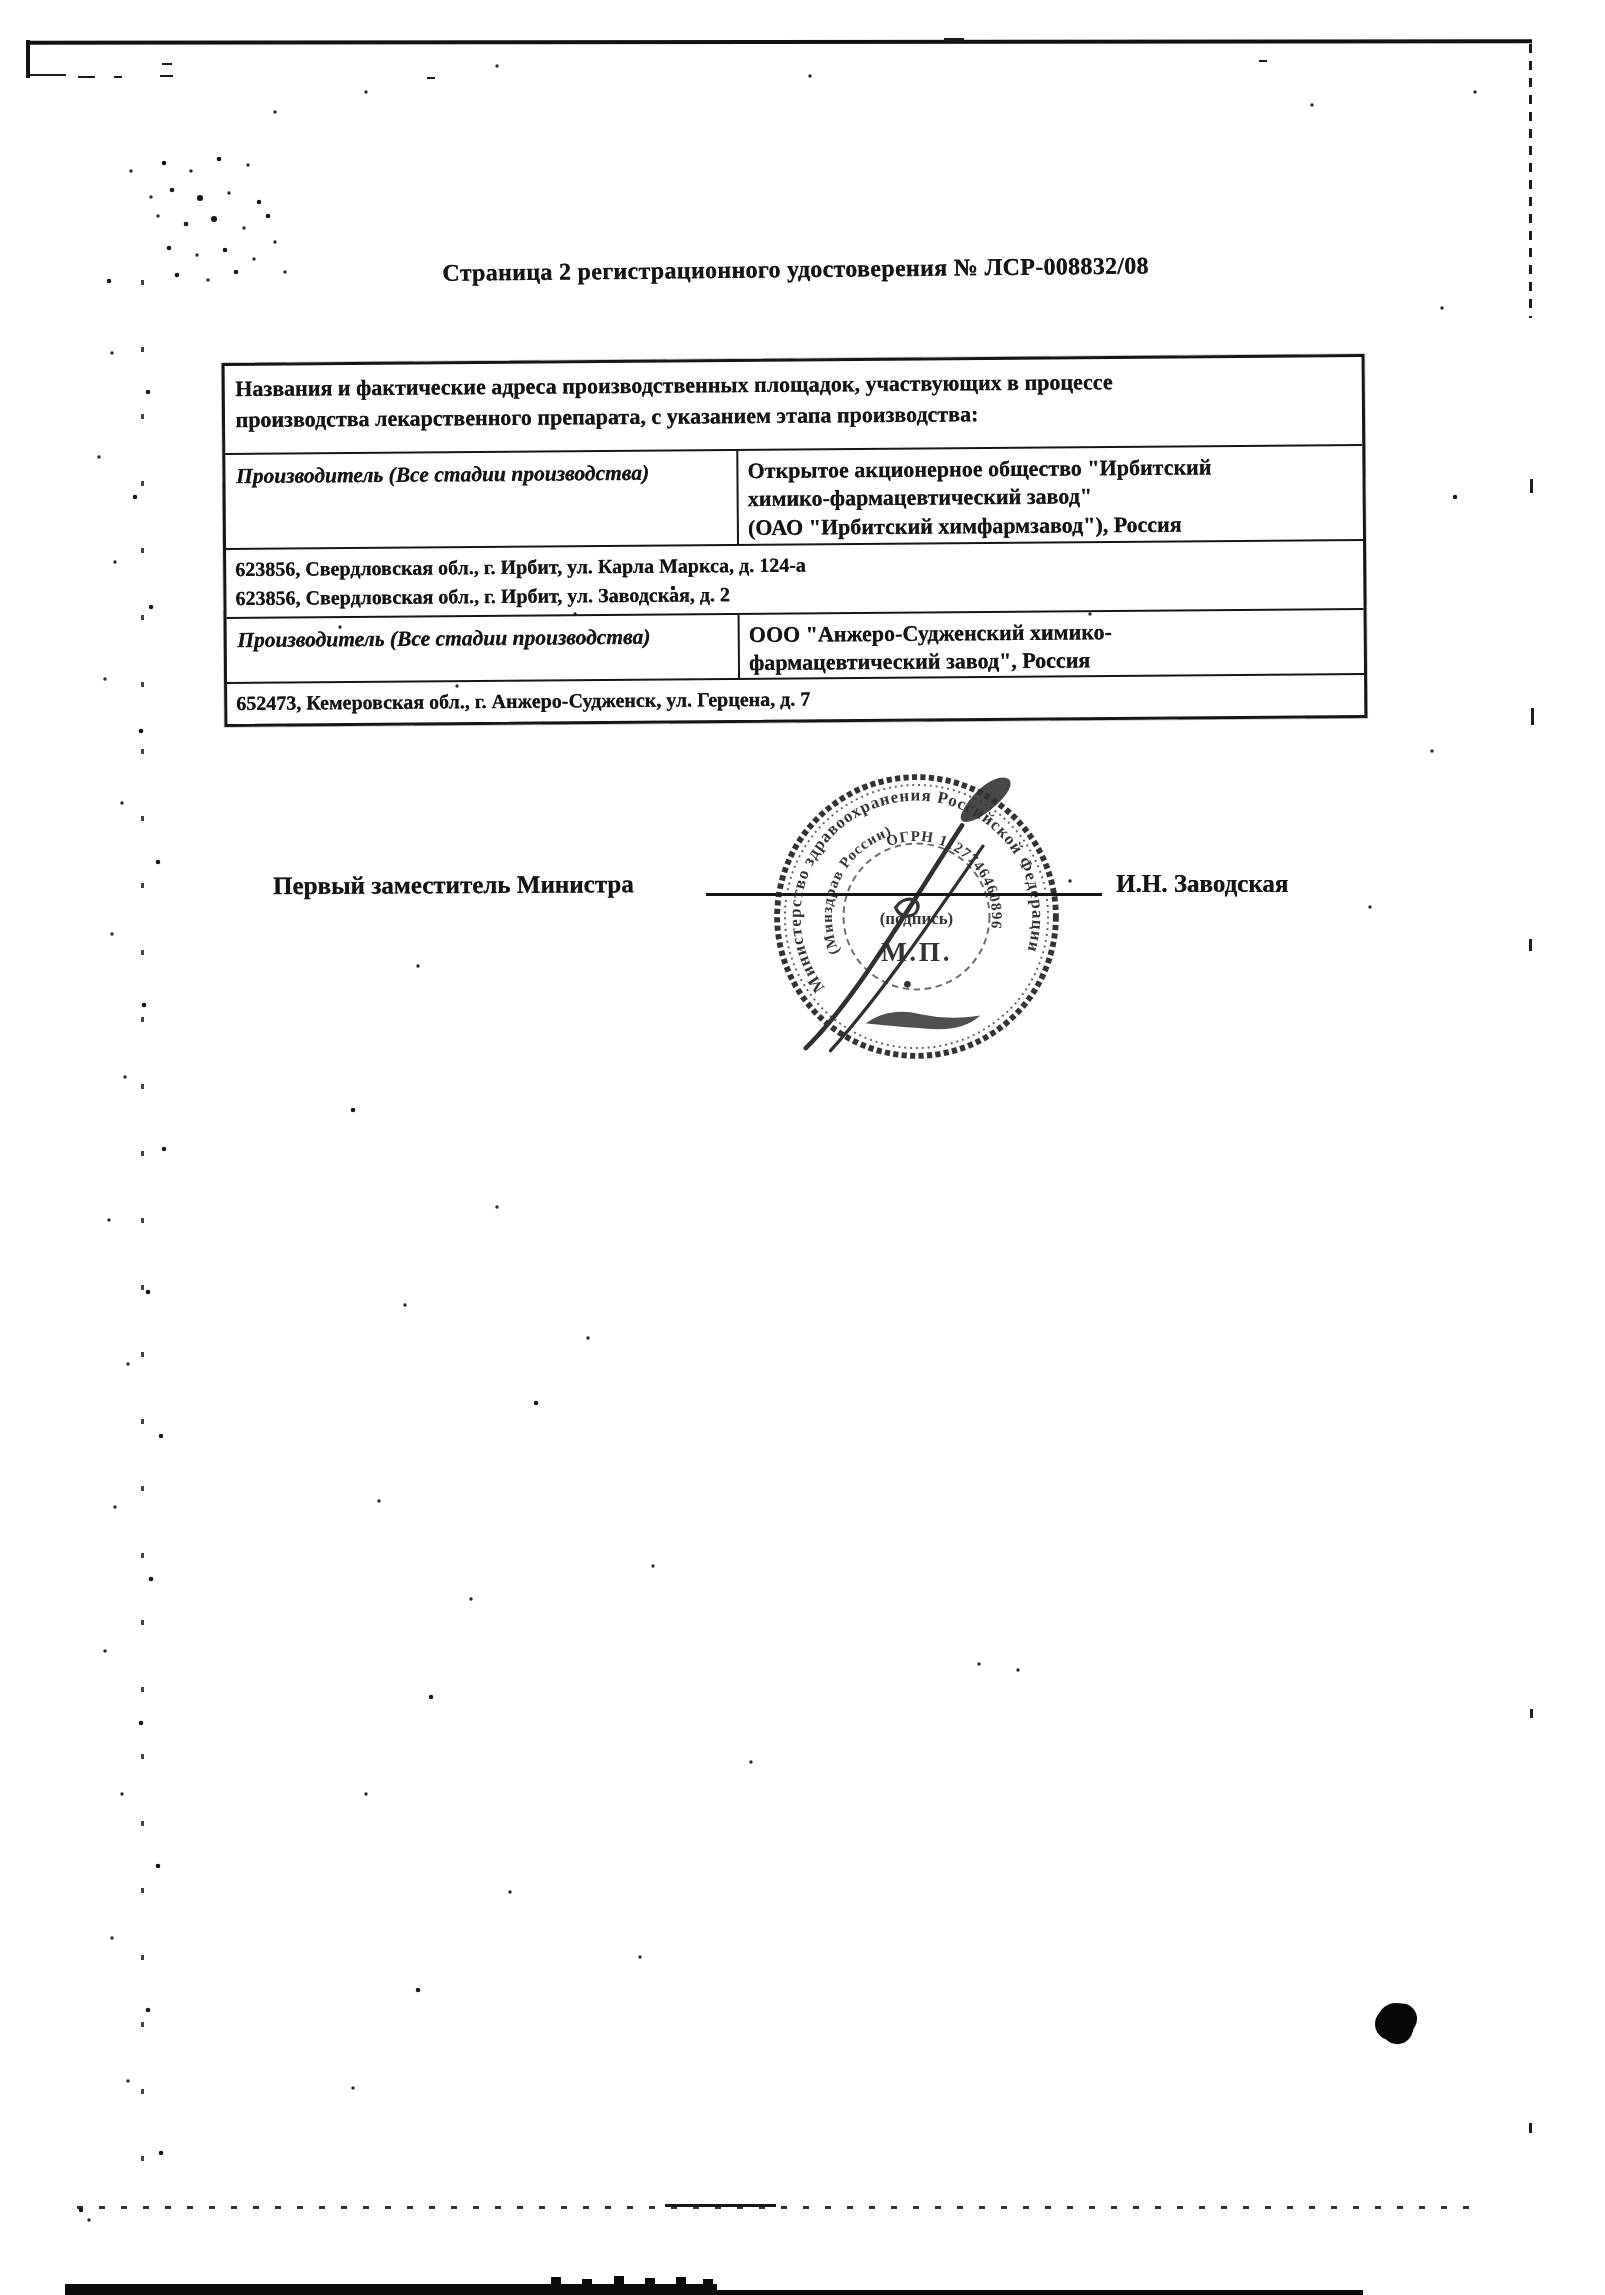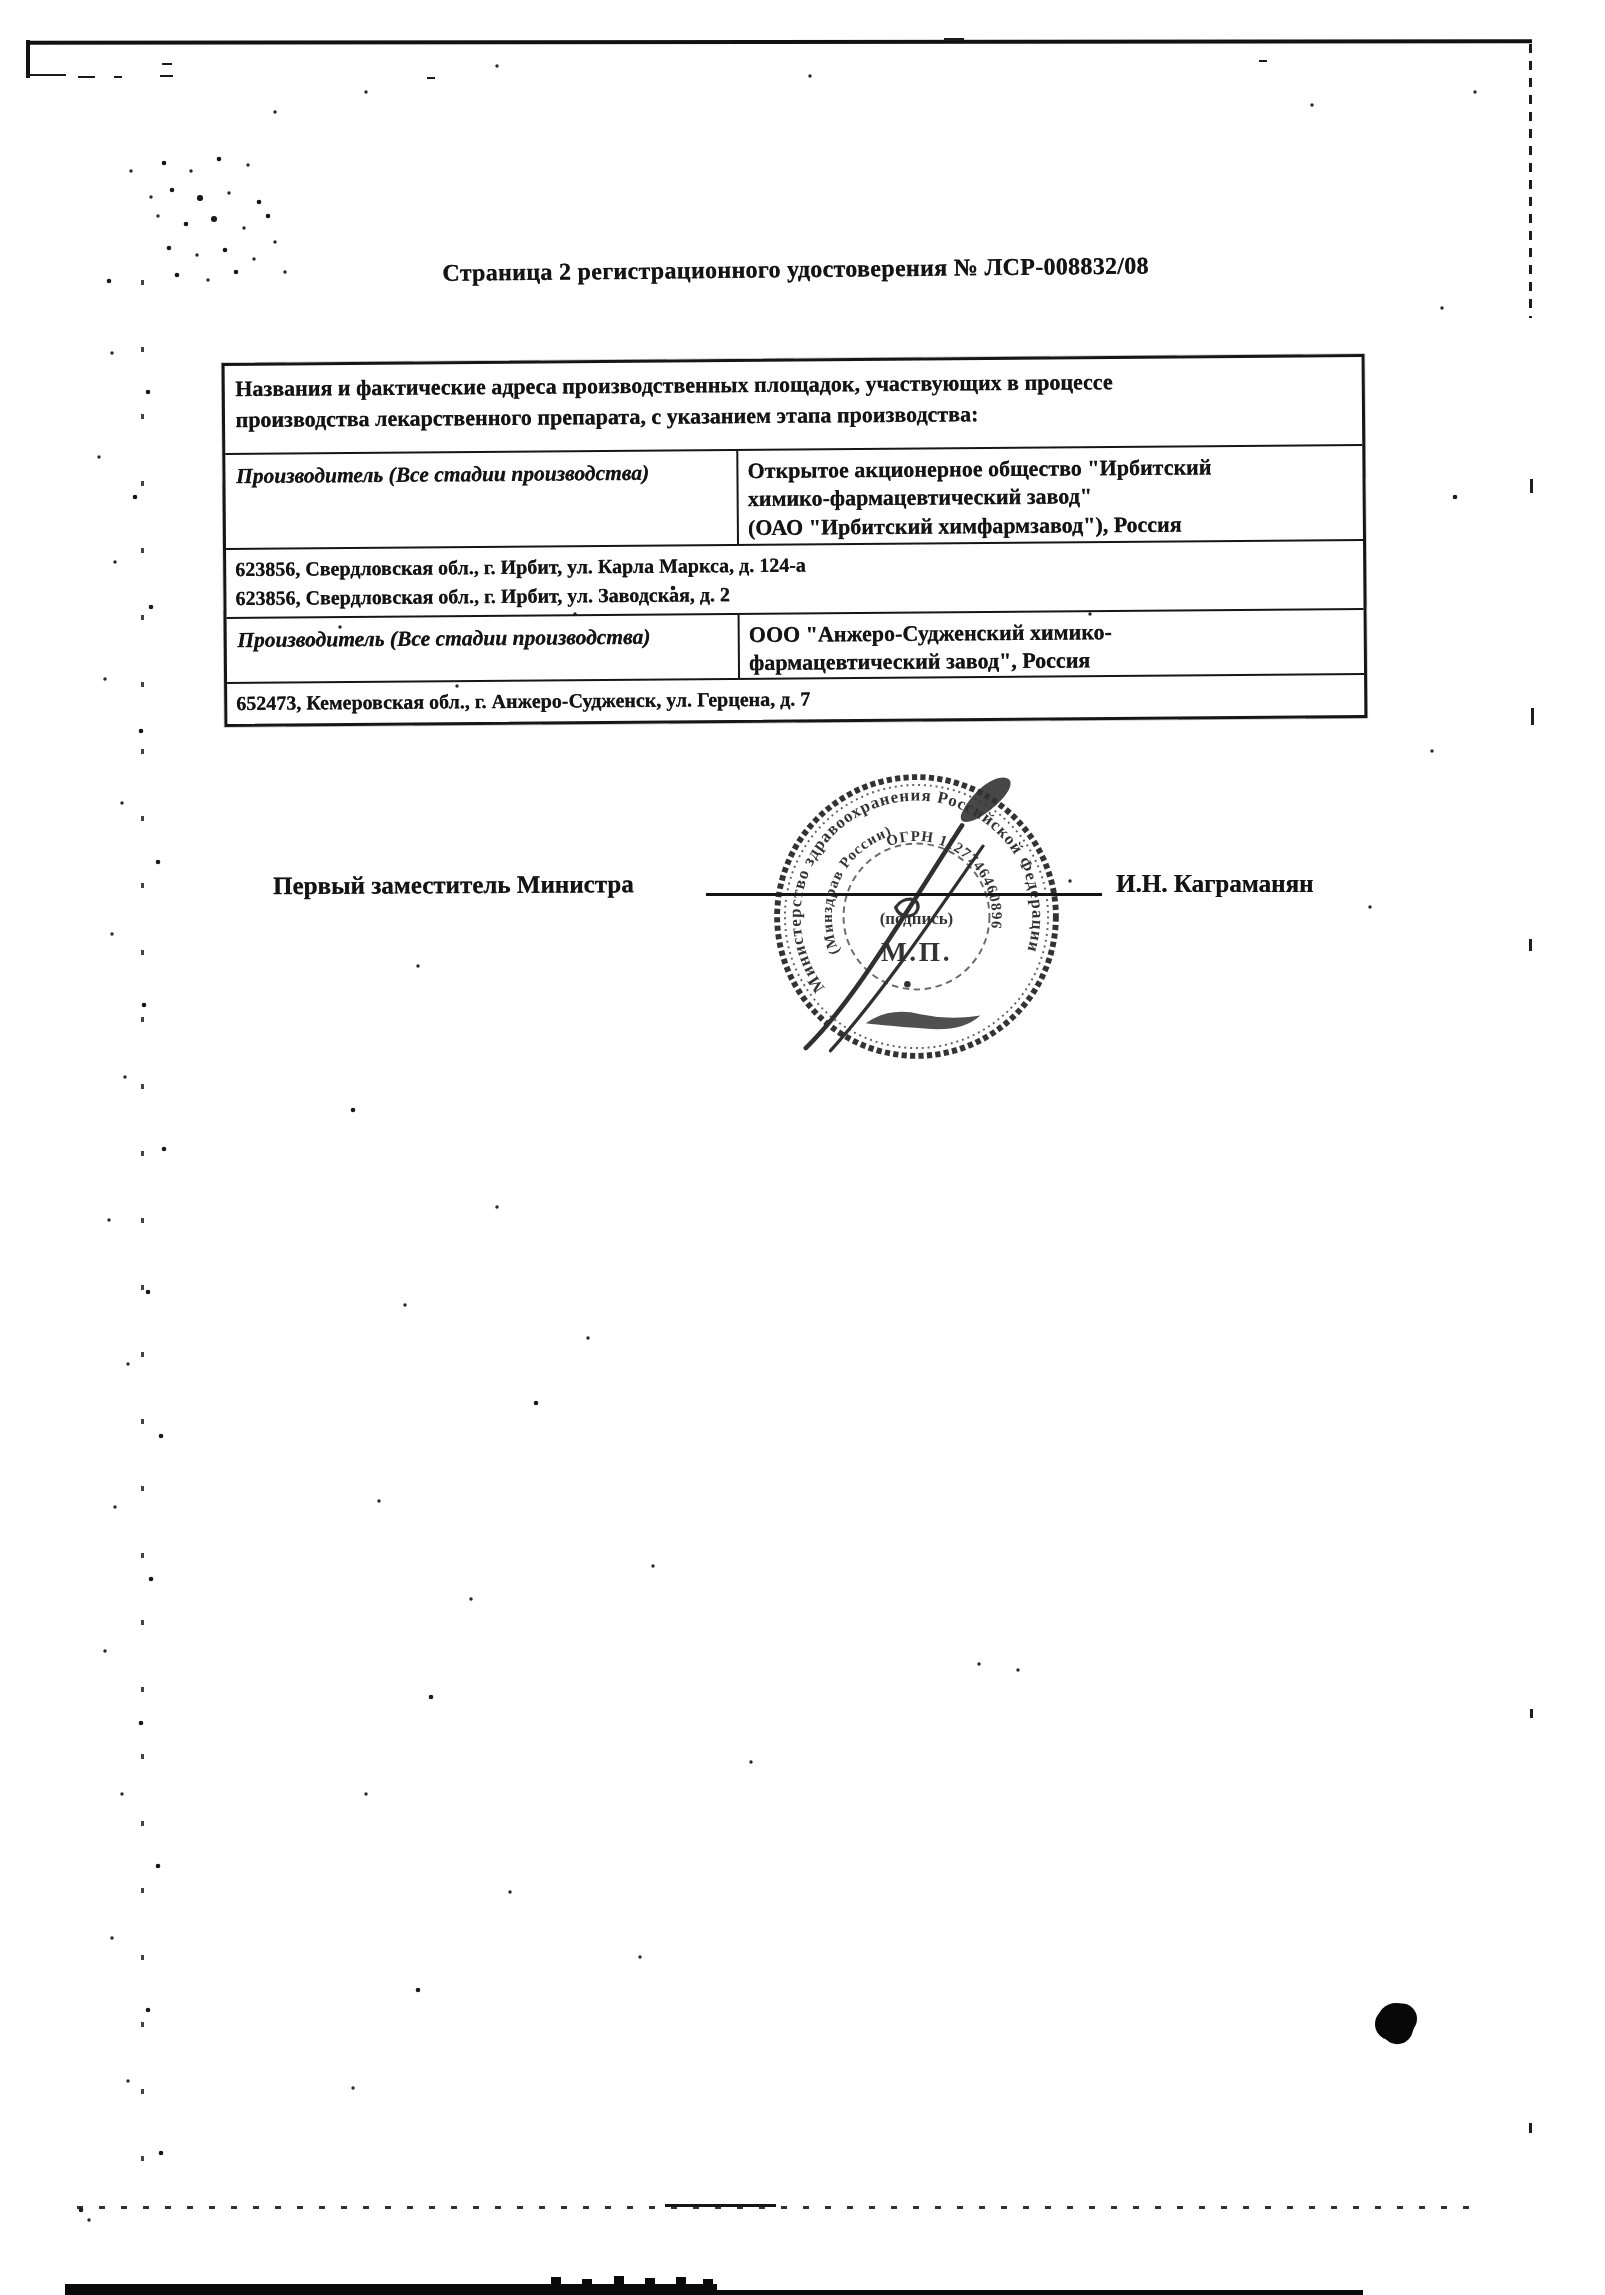--- a/index.html
+++ b/index.html
@@ -124,21 +124,21 @@
     <div class="t-row2 row-d">
       <div class="t-left">Производитель (Все стадии производства)</div>
       <div class="t-right">ООО "Анжеро-Судженский химико-
 фармацевтический завод", Россия</div>
     </div>
     <div class="t-addr row-e">652473, Кемеровская обл., г. Анжеро-Судженск, ул. Герцена, д. 7</div>
   </div>
 
   <div class="sig-title">Первый заместитель Министра</div>
   <div class="sig-line"></div>
-  <div class="sig-name">И.Н. Каграманян</div>
+  <div class="sig-name">И.Н. Заводская</div>
 
   <div class="stamp">
     <svg width="297" height="297" viewBox="0 0 456 456">
       <defs>
         <path id="ringA" d="M50,228 a178,178 0 1,1 356,0 a178,178 0 1,1 -356,0" fill="none"></path>
         <path id="ringB" d="M98,228 a130,130 0 1,1 260,0 a130,130 0 1,1 -260,0" fill="none"></path>
         <path id="ringC" d="M112,228 a116,116 0 1,1 232,0 a116,116 0 1,1 -232,0" fill="none"></path>
       </defs>
       <circle cx="228" cy="228" r="214" fill="none" stroke="#1d1d1d" stroke-width="9" stroke-dasharray="8 5"></circle>
       <circle cx="228" cy="228" r="202" fill="none" stroke="#232323" stroke-width="3" stroke-dasharray="3 6" opacity=".8"></circle>

